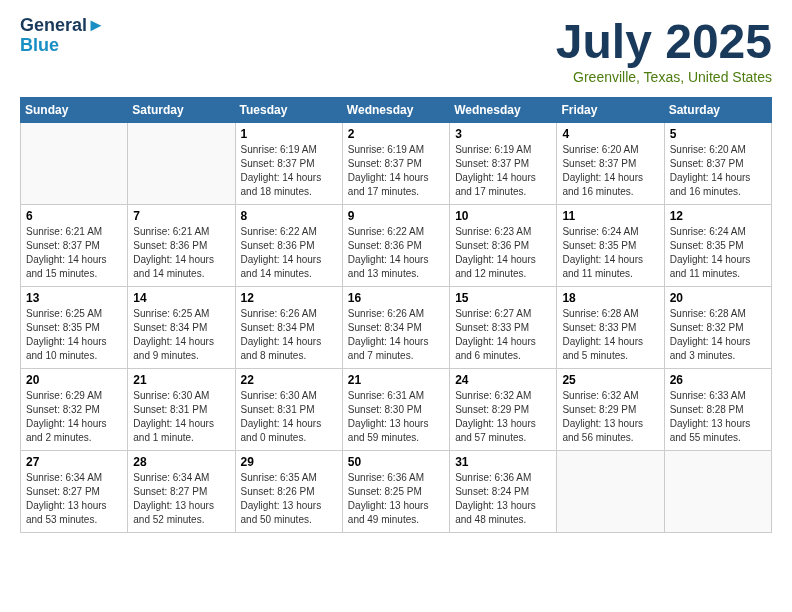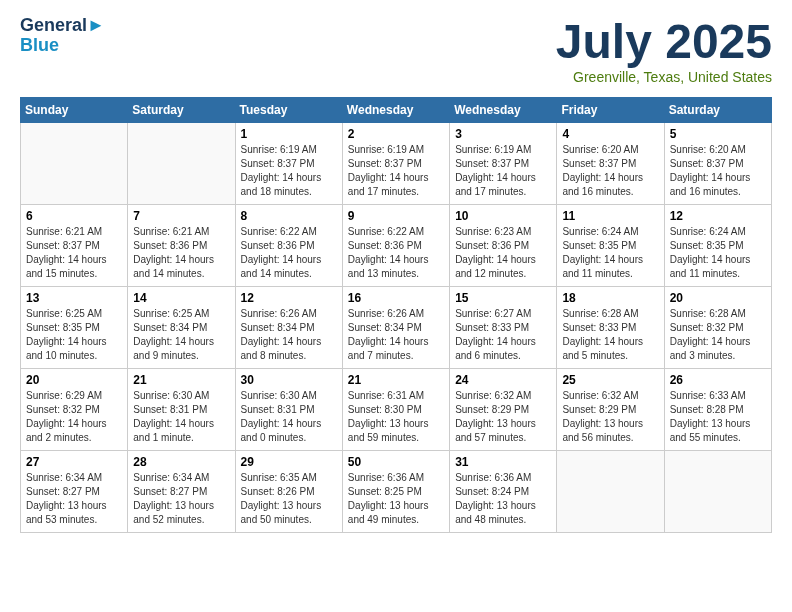--- a/index.html
+++ b/index.html
@@ -205,21 +205,21 @@
         <tr>
           <td>
             <span class="day-num">20</span>
             <div class="day-info">Sunrise: 6:29 AM<br>Sunset: 8:32 PM<br>Daylight: 14 hours and 2 minutes.</div>
           </td>
           <td>
             <span class="day-num">21</span>
             <div class="day-info">Sunrise: 6:30 AM<br>Sunset: 8:31 PM<br>Daylight: 14 hours and 1 minute.</div>
           </td>
           <td>
-            <span class="day-num">30</span>
+            <span class="day-num">22</span>
             <div class="day-info">Sunrise: 6:30 AM<br>Sunset: 8:31 PM<br>Daylight: 14 hours and 0 minutes.</div>
           </td>
           <td>
             <span class="day-num">21</span>
             <div class="day-info">Sunrise: 6:31 AM<br>Sunset: 8:30 PM<br>Daylight: 13 hours and 59 minutes.</div>
           </td>
           <td>
             <span class="day-num">24</span>
             <div class="day-info">Sunrise: 6:32 AM<br>Sunset: 8:29 PM<br>Daylight: 13 hours and 57 minutes.</div>
           </td>

